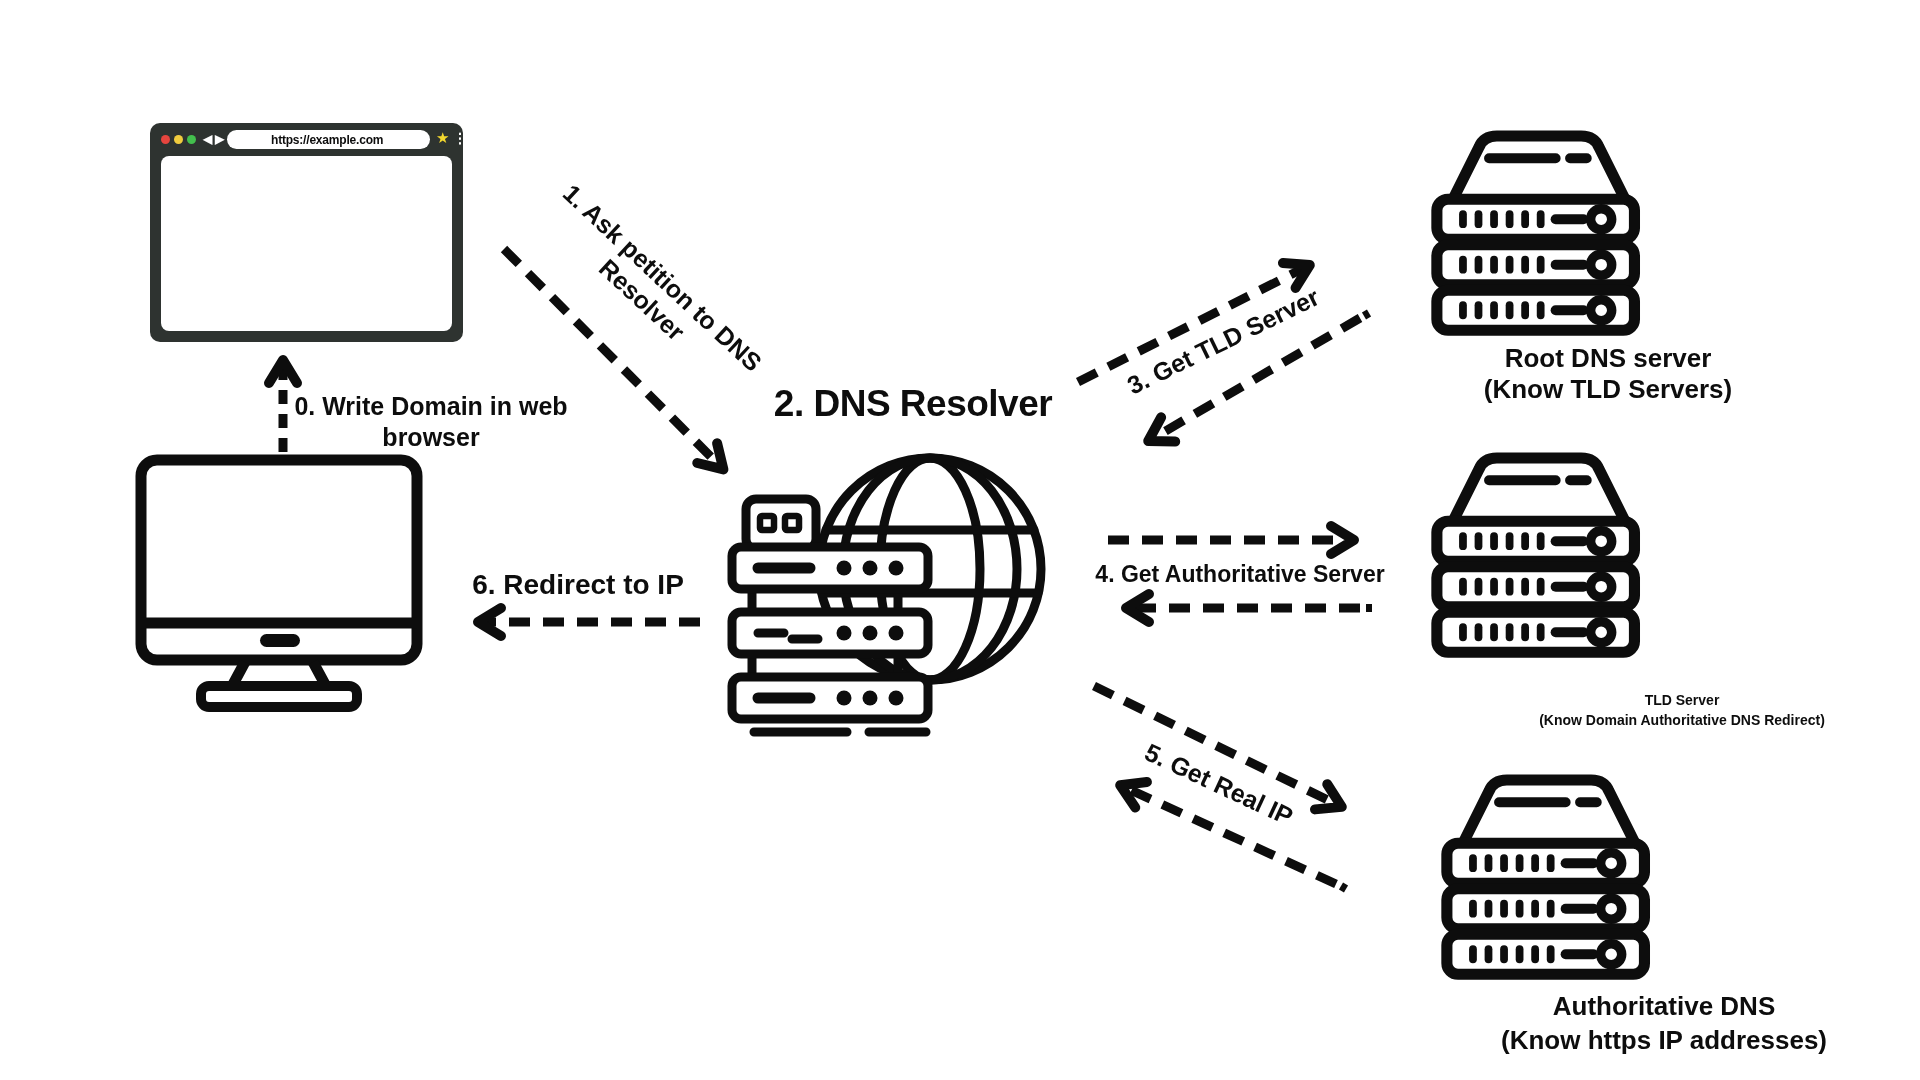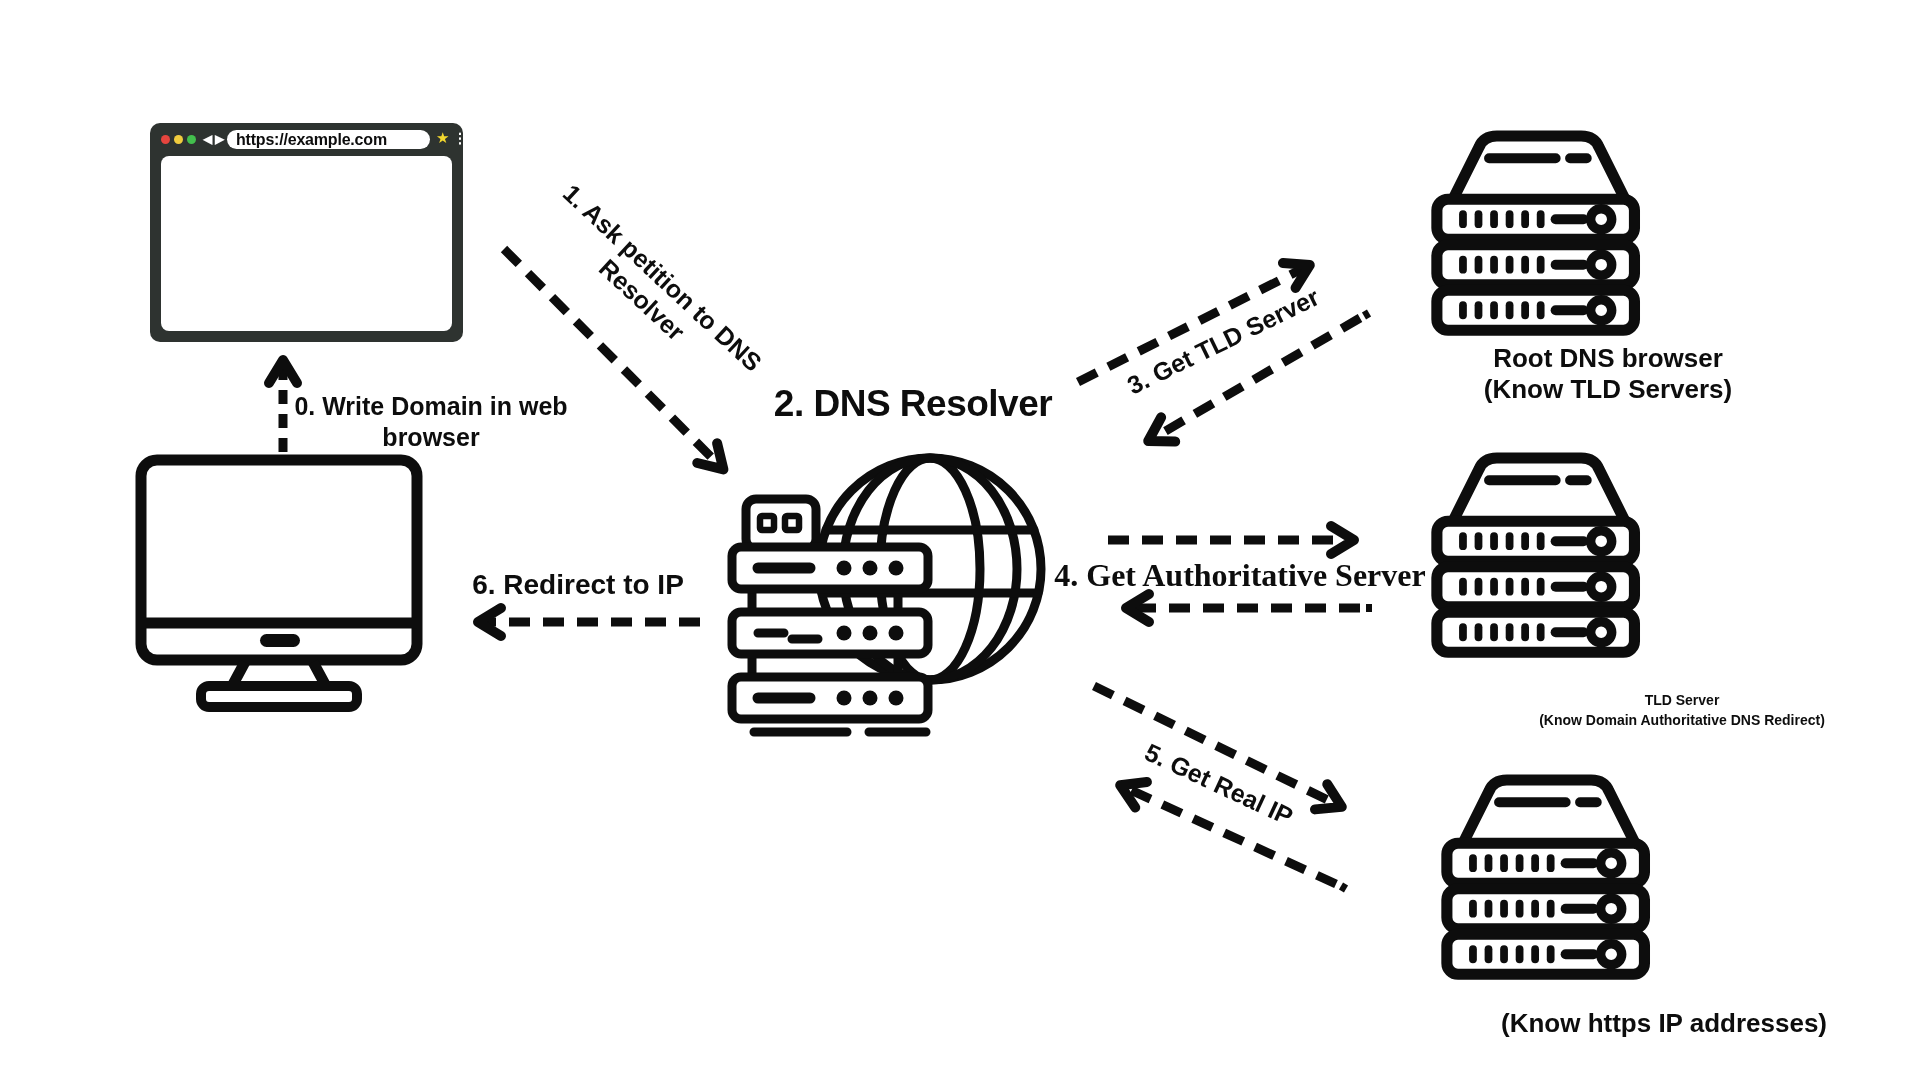--- a/index.html
+++ b/index.html
@@ -14,21 +14,21 @@
     position:absolute;font-weight:700;text-align:center;line-height:1.2;
     transform:translate(-50%,-50%);white-space:nowrap;color:#0d0d0d;
   }
   .lbl.wrap{white-space:normal;}
   .lbl-step0{left:431px;top:414px;font-size:25px;width:310px;line-height:1.24;margin-top:8px;}
   .lbl-step1{left:652px;top:289px;font-size:25px;width:300px;line-height:1.18;
              transform:translate(-50%,-50%) rotate(43deg);}
   .lbl-title2{left:913px;top:384px;font-size:37px;letter-spacing:-0.5px;margin-top:20px;}
   .lbl-step3{left:1223px;top:341px;font-size:25px;
              transform:translate(-50%,-50%) rotate(-26deg);}
-  .lbl-step4{left:1240px;top:575px;font-size:32px;font-family:Liberation Serif, serif;}
+  .lbl-step4{left:1240px;top:575px;font-size:23px;}
   .lbl-step5{left:1219px;top:784px;font-size:25px;
              transform:translate(-50%,-50%) rotate(25deg);}
   .lbl-step6{left:578px;top:585px;font-size:28px;}
   .lbl-root{left:1608px;top:374px;font-size:26px;width:420px;line-height:1.18;}
   .lbl-tld{left:1682px;top:711px;font-size:14px;width:360px;line-height:1.4;}
   .lbl-auth{left:1664px;top:1024px;font-size:26px;width:420px;line-height:1.3;}
   
   .browser{
     position:absolute;left:150px;top:123px;width:313px;height:219px;
     background:#2e3330;border-radius:10px;
@@ -39,21 +39,21 @@
   .browser .dot.g{left:37px;}
   .browser .nav{
     position:absolute;top:9px;color:#ffffff;font-size:12px;line-height:14px;font-weight:700;
   }
   .browser .nav.back{left:53px;}
   .browser .nav.fwd{left:65px;}
   .browser .urlbar{
     position:absolute;left:77px;top:7px;width:203px;height:19px;background:#ffffff;
     border-radius:10px;display:flex;align-items:center;padding-left:9px;box-sizing:border-box;
   }
-  .browser .urltext{font-size:16px;font-weight:700;color:#0d0d0d;letter-spacing:-0.2px;}
+  .browser .urltext{font-size:12px;font-weight:700;color:#0d0d0d;letter-spacing:-0.2px;margin-left:35px;}
   .browser .star{position:absolute;left:286px;top:6px;color:#f2d72e;font-size:15px;line-height:18px;}
   .browser .menu{position:absolute;left:303px;top:6px;color:#ffffff;font-size:14px;line-height:18px;font-weight:700;}
   .browser .content{
     position:absolute;left:11px;right:11px;top:33px;bottom:11px;
     background:#ffffff;border-radius:8px;
   }
 </style>
 </head>
 <body>
 
@@ -215,24 +215,25 @@
 
   <div class="lbl lbl-step0 wrap">0. Write Domain in web browser</div>
   <div class="lbl lbl-step1 wrap">1. Ask petition to DNS Resolver</div>
   <div class="lbl lbl-title2">2. DNS Resolver</div>
   <div class="lbl lbl-step3">3. Get TLD Server</div>
   <div class="lbl lbl-step4">4. Get Authoritative Server</div>
   <div class="lbl lbl-step5">5. Get Real IP</div>
   <div class="lbl lbl-step6">6. Redirect to IP</div>
 
   <div class="lbl lbl-root wrap">
-    <div>Root DNS browser</div>
+    <div>Root DNS server</div>
     <div>(Know TLD Servers)</div>
   </div>
   <div class="lbl lbl-tld wrap">
     <div>TLD Server</div>
     <div>(Know Domain Authoritative DNS Redirect)</div>
   </div>
   <div class="lbl lbl-auth wrap">
+    <div>Authoritative DNS</div>
     <div>(Know https IP addresses)</div>
   </div>
 
 </div>
 
 </body></html>

